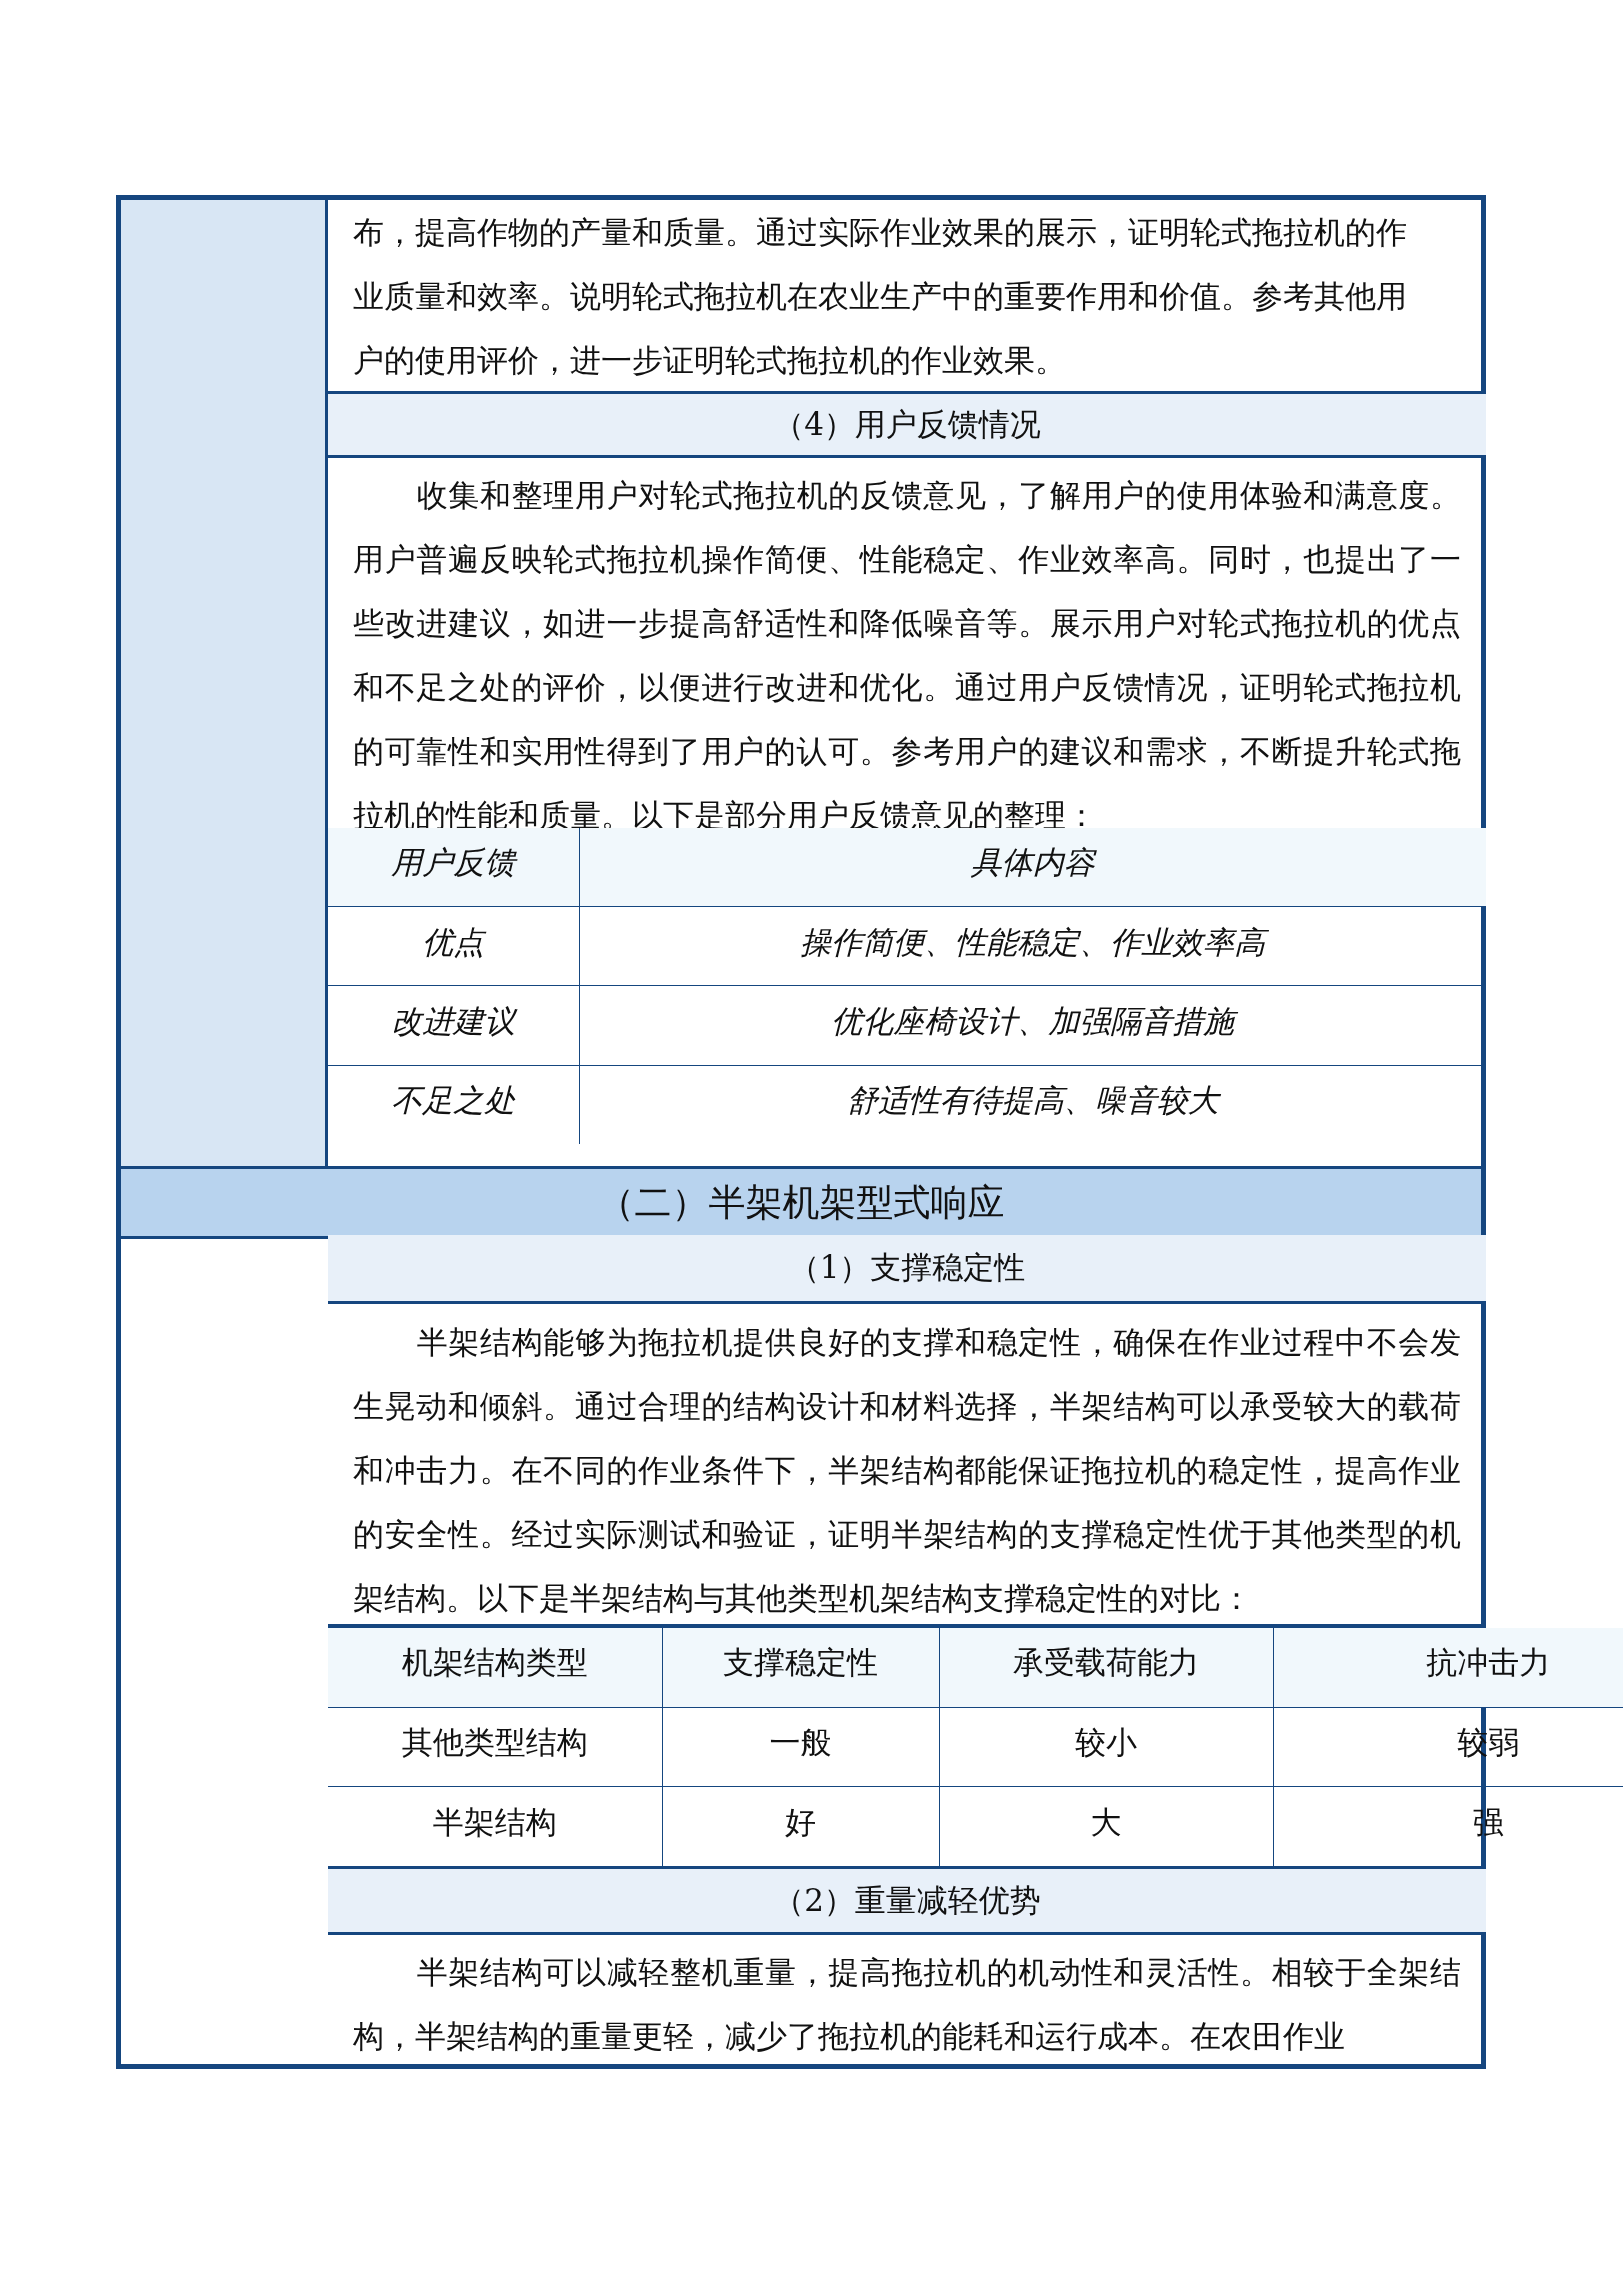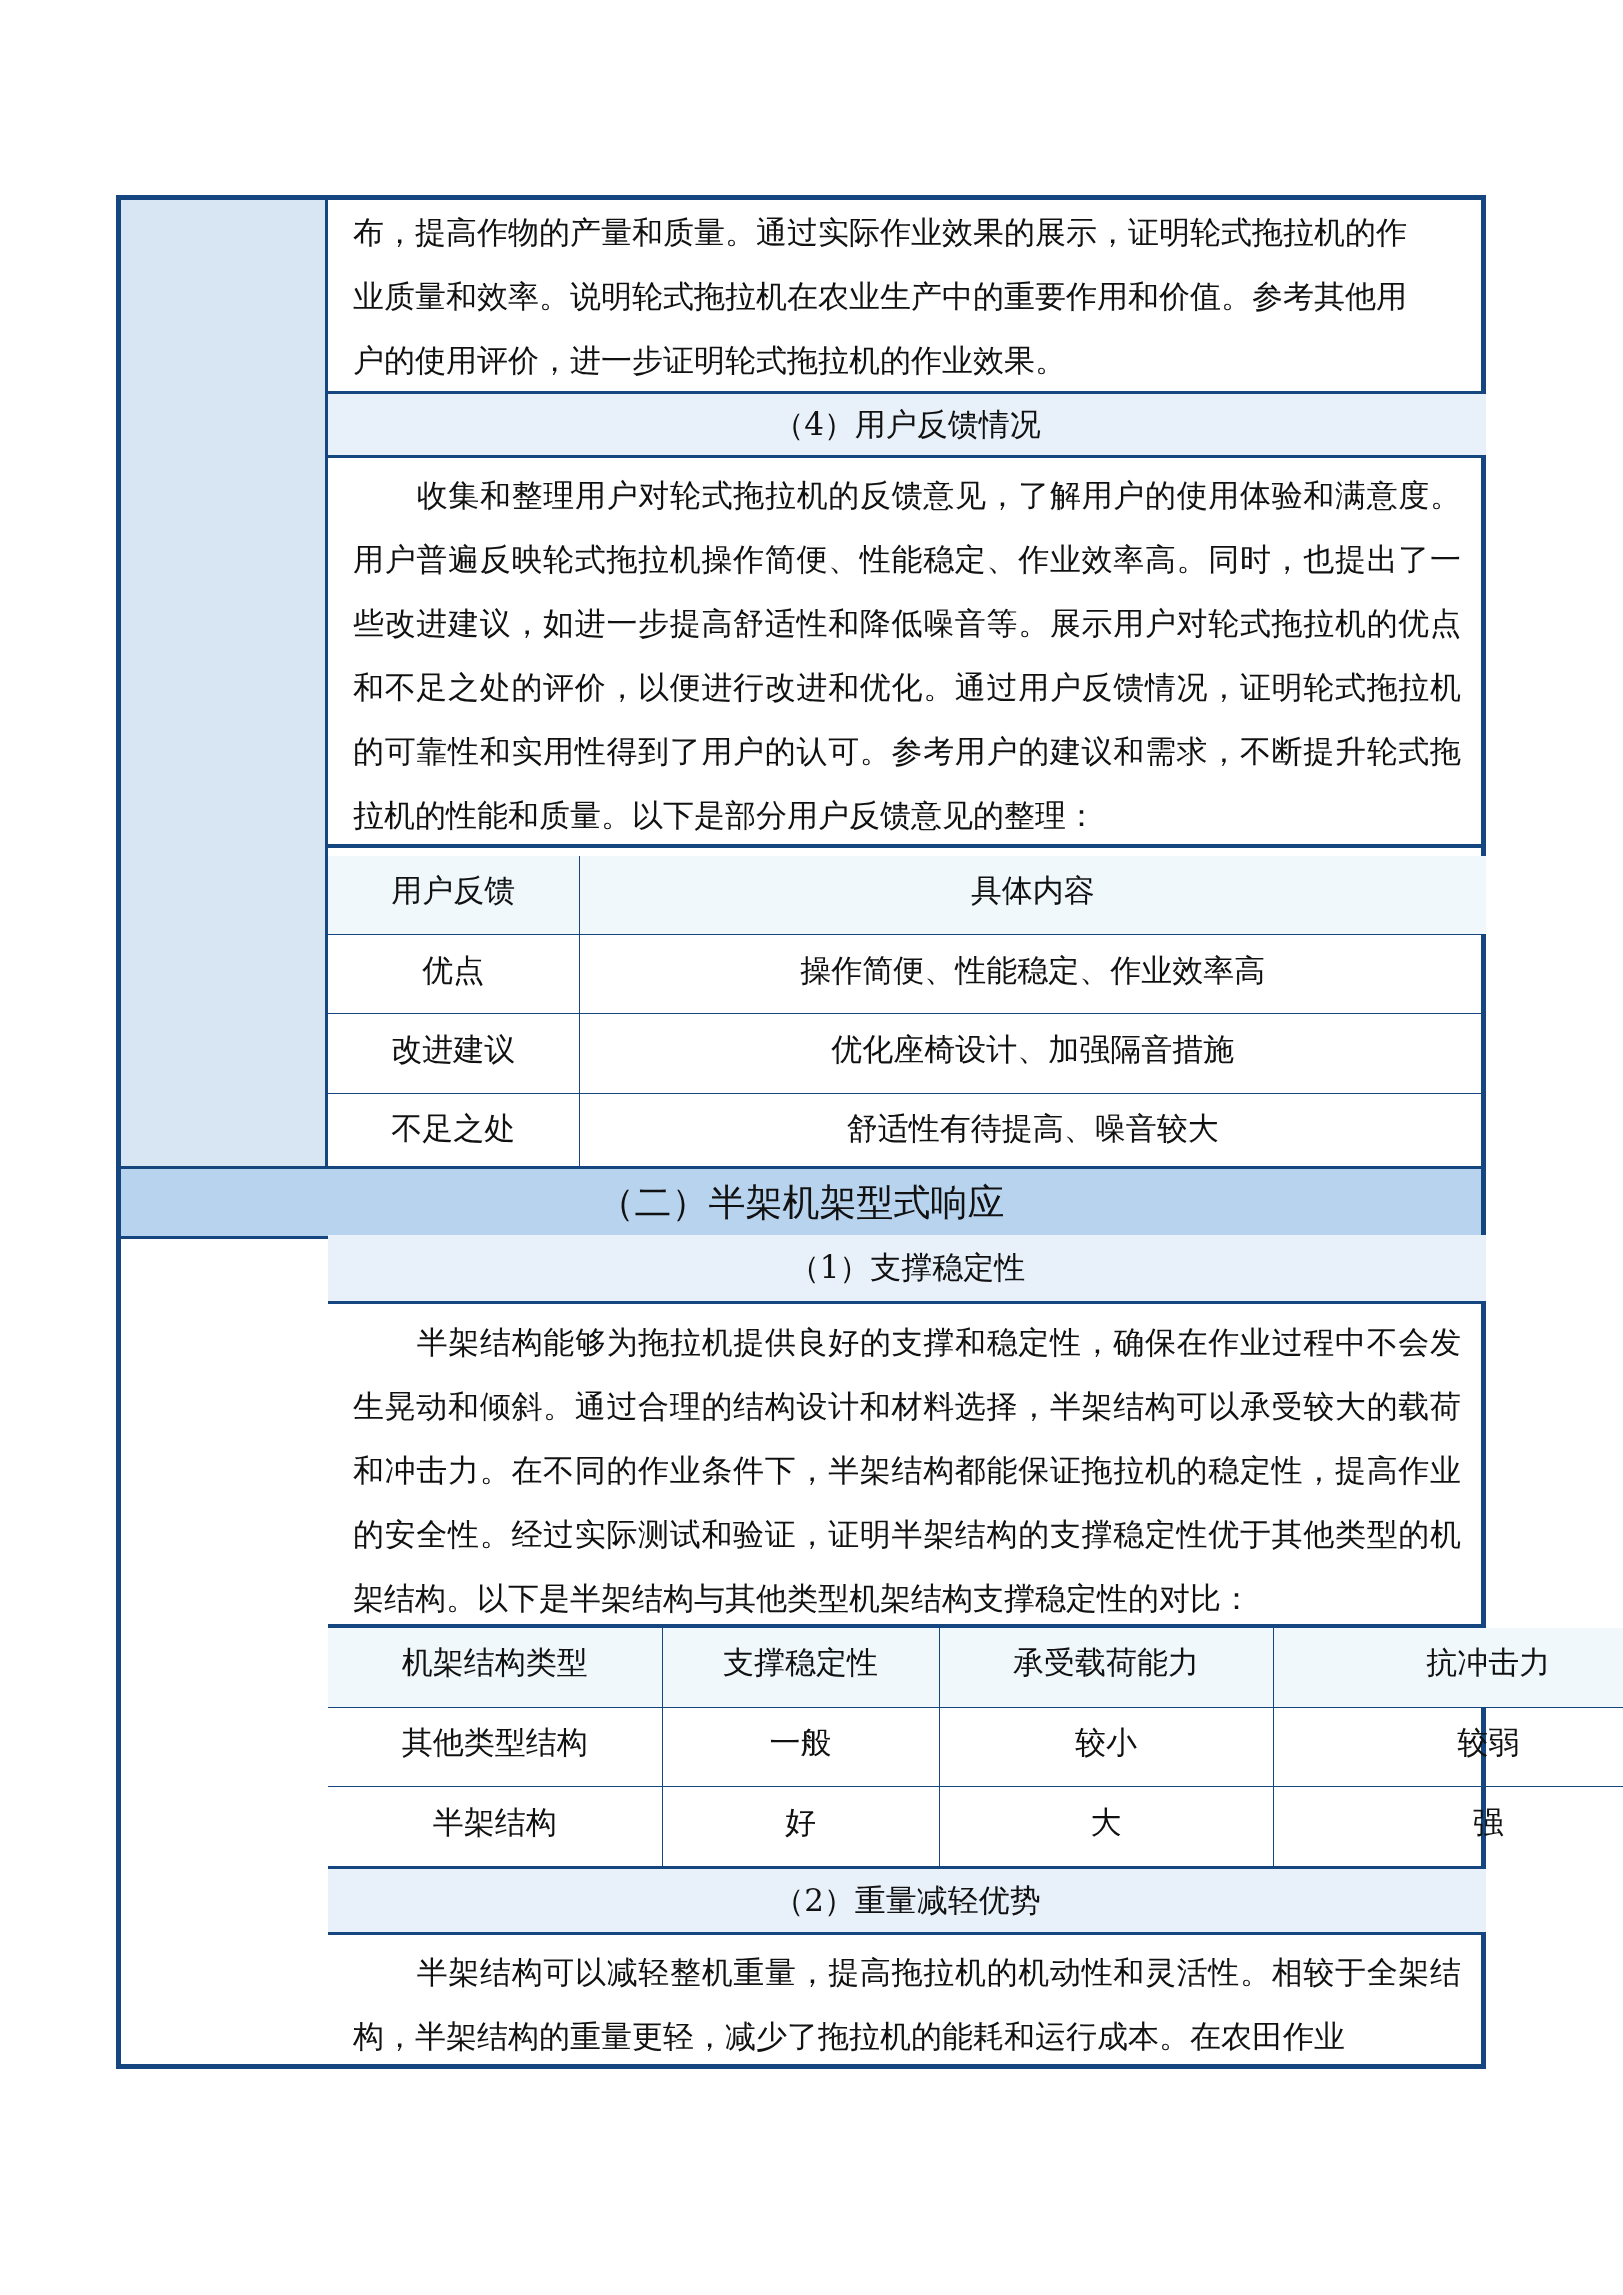--- a/index.html
+++ b/index.html
@@ -35,21 +35,21 @@
 
   <div class="abs sub" style="left:207px; top:191px; width:1158px; height:67px;">
     <span>（4）用户反馈情况</span>
   </div>
 
   <div class="abs para" style="left:207px; top:258px; width:1158px; height:386px;">
     <span class="indent"></span><span>收集和整理用户对轮式拖拉机的反馈意见，了解用户的使用体验和满意度。用户普遍反映轮式拖拉机操作简便、性能稳定、作业效率高。同时，也提出了一些改进建议，如进一步提高舒适性和降低噪音等。展示用户对轮式拖拉机的优点和不足之处的评价，以便进行改进和优化。通过用户反馈情况，证明轮式拖拉机的可靠性和实用性得到了用户的认可。参考用户的建议和需求，不断提升轮式拖拉机的性能和质量。以下是部分用户反馈意见的整理：</span>
   </div>
 
   <div class="abs" style="left:207px; top:644px; width:1158px; height:3.9px; background:#15467f;"></div>
-  <table class="t" style="left:207px; top:656px; width:1158px; height:316px;">
+  <table class="t" style="left:207px; top:628px; width:1158px; height:316px;font-style:italic;">
     <colgroup>
         <col style="width:251px">
         <col>
       </colgroup>
     <tbody>
         <tr class="h">
       <td>用户反馈</td>
       <td>具体内容</td>
     </tr>
     <tr>

